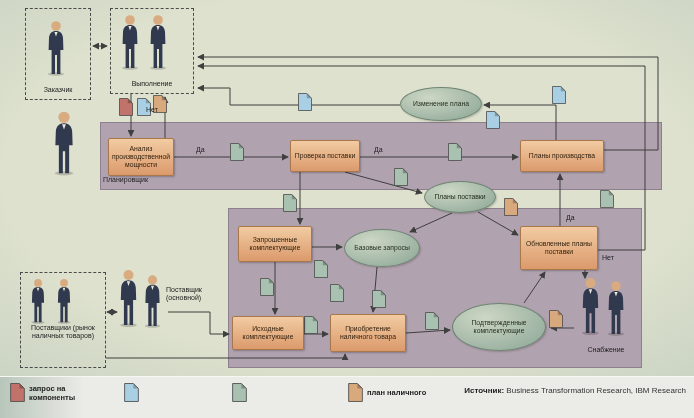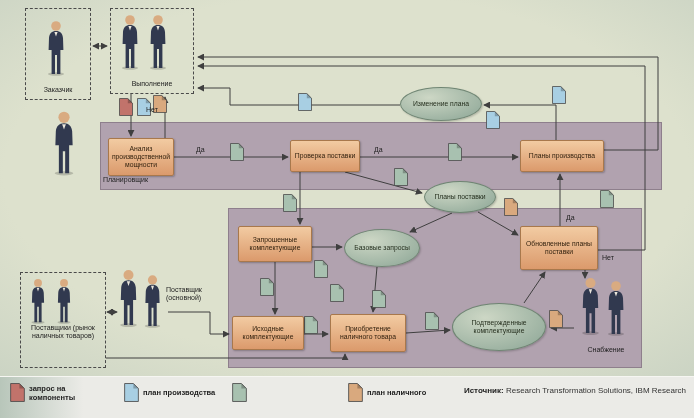--- a/index.html
+++ b/index.html
@@ -220,26 +220,25 @@
   <div class="lbl" style="left:602px;top:254px">Нет</div>
 
   <div class="legendbar"></div>
   <svg class="doc d-req" style="left:10px;top:383px;width:15px;height:19px;z-index:8">
       <use href="#sym-doc"></use>
     </svg>
   <div class="lgl" style="left:29px;top:381px;width:78px">запрос на компоненты</div>
   <svg class="doc d-prod" style="left:124px;top:383px;width:15px;height:19px;z-index:8">
       <use href="#sym-doc"></use>
     </svg>
-  <div class="lgl" style="left:143px;top:381px;width:80px">план производства</div>
   <svg class="doc d-base" style="left:232px;top:383px;width:15px;height:19px;z-index:8">
       <use href="#sym-doc"></use>
     </svg>
   <svg class="doc d-sup" style="left:348px;top:383px;width:15px;height:19px;z-index:8">
       <use href="#sym-doc"></use>
     </svg>
   <div class="lgl" style="left:367px;top:381px;width:80px">план наличного</div>
   <div class="src" style="left:460px;top:386px;width:226px">
     <b>Источник:</b>
-    <span>Research Transformation Solutions, IBM Research</span>
+    <span>Business Transformation Research, IBM Research</span>
   </div>
 
 </div>
 
 </body></html>

